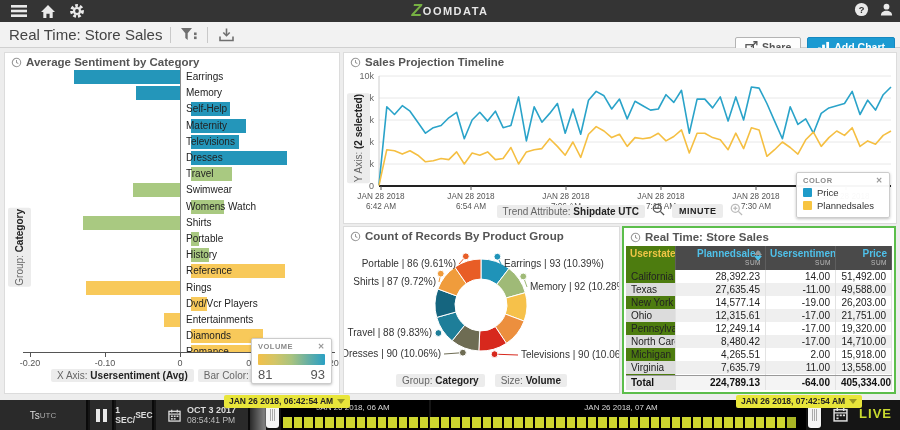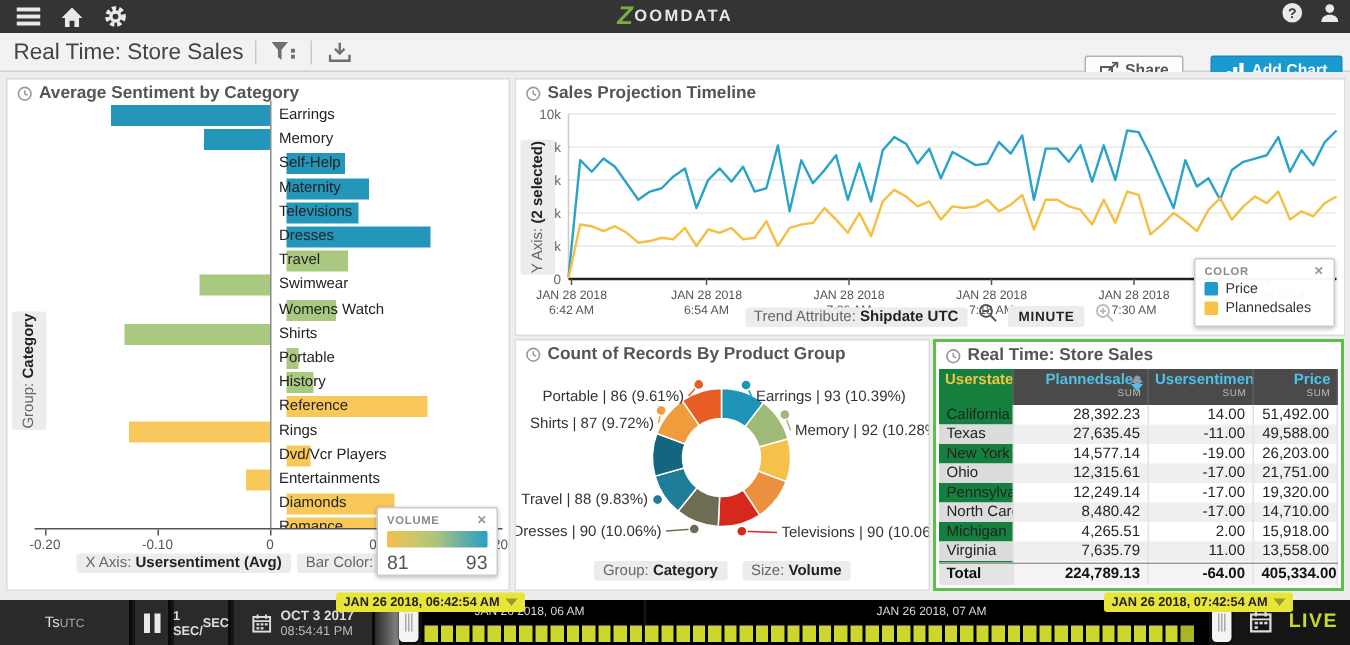--- a/index.html
+++ b/index.html
@@ -14,21 +14,21 @@
   .logo .z { color:#76b043; font-size:17px; font-weight:bold; font-style:italic; margin-right:1px; }
   .logo .rest { color:#e6e6e6; font-size:11px; font-weight:bold; letter-spacing:1.5px; }
   .tb-right { position:absolute; right:6px; top:0; height:22px; display:flex; align-items:center; gap:10px; }
 
   
   .toolbar { position:absolute; top:22px; left:0; width:900px; height:26px; background:#f2f2f2;
     border-bottom:1px solid #d0d0d0; display:flex; align-items:center; }
   .tbar-title { font-size:15px; color:#444; margin-left:9px; }
   .vdiv { width:1px; height:16px; background:#c9c9c9; margin:0 8px; }
   .tool-ic { width:20px; height:18px; display:flex; align-items:center; justify-content:center; cursor:pointer; }
-  .tbar-right { position:absolute; right:5px; display:flex; gap:18px; align-items:center;margin-top:24px; }
+  .tbar-right { position:absolute; right:5px; display:flex; gap:6px; align-items:center;margin-top:24px; }
   .btn-share { display:flex; align-items:center; gap:4px; background:#fdfdfd; border:1px solid #b3b3b3;
     border-radius:2px; font-size:10.5px; font-weight:bold; color:#555; padding:3px 9px; cursor:pointer; }
   .btn-add { display:flex; align-items:center; gap:4px; border:1px solid #1688c0; border-radius:2px;
     font-size:10.5px; font-weight:bold; color:#fff; padding:3px 9px; cursor:pointer; }
 
   
   .dashboard { position:absolute; top:48px; left:0; width:900px; height:352px; background:#ededed; }
   .panel { position:absolute; background:#fff; border:1px solid #dcdcdc; }
   .p1 { left:4px;  top:4px;   width:336px; height:342px; }
   .p2 { left:343px; top:4px;  width:554px; height:172px; }
@@ -80,21 +80,21 @@
   .hlabel { font-size:10px; font-weight:bold; color:#4fc1ea; white-space:nowrap; }
   .hlabel.first { color:#f0c546; }
   .hagg { font-size:6.5px; color:#bdbdbd; letter-spacing:.5px; }
   .sorter { position:absolute; right:3px; top:4px; display:flex; flex-direction:column; gap:1px; cursor:pointer; }
   .tri-up { width:0; height:0; border-left:4px solid transparent; border-right:4px solid transparent; border-bottom:5px solid #9a9a9a; }
   .tri-dn { width:0; height:0; border-left:4px solid transparent; border-right:4px solid transparent; border-top:5px solid #4fc1ea; }
   .t-body { position:absolute; left:2px; right:2px; top:42px; height:107px; overflow:hidden; }
   .trow { display:flex; height:13px; line-height:13px; font-size:10px; color:#222; cursor:pointer; }
   .trow:nth-child(even) { background:#efefef; }
   .tcell { padding:0 5px; border-right:1px solid #e3e3e3; white-space:nowrap; overflow:hidden; }
-  .c0 { width:50px; flex:0 0 50px; background:#15803d; }
+  .c0 { width:50px; flex:0 0 50px; background:#4d7c0f; }
   .trow:nth-child(even) .c0 { background:#dcdcdc; }
   .c1 { width:90px; flex:0 0 90px; text-align:right; }
   .c2 { width:70px; flex:0 0 70px; text-align:right; }
   .c3 { flex:1; text-align:right; }
   .t-total { position:absolute; left:2px; right:2px; bottom:2px; height:15px; background:#f4f4f4;
     border-top:1px solid #999; display:flex; font-weight:bold; font-size:10px; line-height:14px; color:#111; }
   .t-total .c0 { background:#e4e4e4; }
 
   
   .timebar { position:absolute; top:400px; left:0; width:900px; height:30px; background:#151515; }

